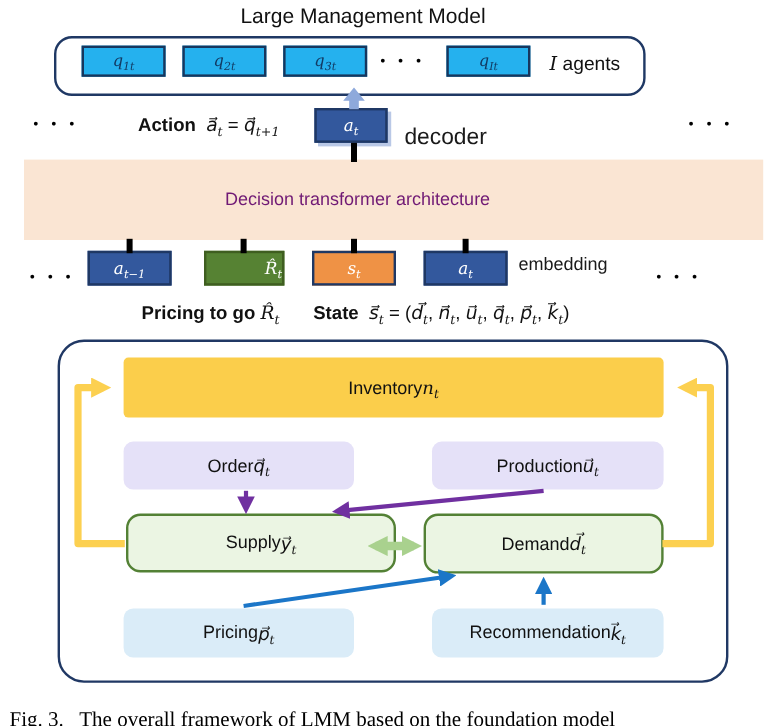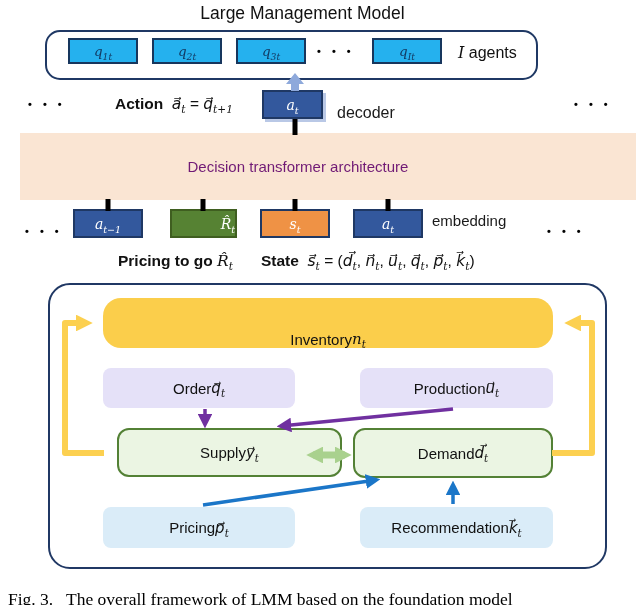--- a/index.html
+++ b/index.html
@@ -15,21 +15,21 @@
   
   .agents-panel{left:45px;top:30px;width:489px;height:46px;border:2.5px solid #1f3864;border-radius:15px;background:#fff;}
   .qbox{top:38px;width:70px;height:26px;background:#25b1ee;border:2px solid #17365d;color:#123a63;font-size:13.5px;}
   
   .bluebox{background:#33589d;border:2px solid #1f3864;color:#fff;font-size:14px;}
   .greenbox{background:#568233;border:2px solid #3f5e20;color:#fff;font-size:14px;}
   .orangebox{background:#ef9245;border:2px solid #1f3864;color:#fff;font-size:14px;}
   .band{left:20px;top:133px;width:616px;height:67px;background:#fae5d3;}
   
   .frame{left:48px;top:283px;width:555px;height:282px;border:2.5px solid #203864;border-radius:22px;background:#fff;}
-  .inv{left:103px;top:298px;width:450px;height:50px;background:#fbce4b;border-radius:18px;font-size:15px;color:#111;align-items:flex-end;}
+  .inv{left:103px;top:298px;width:450px;height:50px;background:#fbce4b;border-radius:4px;font-size:15px;color:#111;}
   .lav{background:#e5e1f8;border-radius:8px;font-size:15px;color:#111;}
   .grn{background:#ebf5e3;border:2.5px solid #538135;border-radius:12px;font-size:15px;color:#111;}
   .lblu{background:#daecf8;border-radius:8px;font-size:15px;color:#111;}
   .caption{left:8px;top:589px;width:630px;font-family:"Liberation Serif",serif;font-size:17.5px;color:#000;white-space:pre;}
   svg.overlay{position:absolute;left:0;top:0;width:640px;height:605px;pointer-events:none;z-index:6;}
 </style>
 </head>
 <body>
 
 <div id="stage">
@@ -50,21 +50,21 @@
   <div class="abs box qbox" style="left:372px;">
       <i>q<sub>It</sub></i>
     </div>
   <div class="abs lbl" style="left:458px;top:43px;font-size:16px;"><i>I</i> agents</div>
 
   <div class="abs dots" style="left:28px;top:98px;">• • •</div>
   <div class="abs lbl" style="left:115px;top:95px;font-size:15.5px;"><b>Action</b>&nbsp; <i>a⃗<sub>t</sub></i> = <i>q⃗<sub>t+1</sub></i></div>
   <div class="abs box bluebox" style="left:262px;top:90px;width:61px;height:29px;box-shadow:3px 3px 0 #b9c8e6;">
       <i>a<sub>t</sub></i>
     </div>
-  <div class="abs lbl" style="left:337px;top:104px;font-size:16px;color:#1a1a1a;">decoder</div>
+  <div class="abs lbl" style="left:337px;top:104px;font-size:19px;color:#1a1a1a;">decoder</div>
   <div class="abs dots" style="left:574px;top:98px;">• • •</div>
 
   <div class="abs band"></div>
   <div class="abs lbl" style="left:20px;top:158px;width:556px;text-align:center;font-size:15px;color:#701a75;">Decision transformer architecture</div>
 
   <div class="abs dots" style="left:25px;top:225px;">• • •</div>
   <div class="abs box bluebox" style="left:73px;top:209px;width:70px;height:29px;">
       <i>a<sub>t−1</sub></i>
     </div>
   <div class="abs box greenbox" style="left:170px;top:209px;width:67px;height:29px;justify-content:flex-end;">
@@ -78,21 +78,21 @@
     </div>
   <div class="abs lbl" style="left:432px;top:212px;font-size:15px;color:#1a1a1a;">embedding</div>
   <div class="abs dots" style="left:547px;top:225px;">• • •</div>
   <div class="abs lbl" style="left:118px;top:252px;font-size:15.5px;"><b>Pricing to go</b> <i>R̂<sub>t</sub></i></div>
   <div class="abs lbl" style="left:261px;top:252px;font-size:15.5px;"><b>State</b>&nbsp; <i>s⃗<sub>t</sub></i> = (<i>d⃗<sub>t</sub></i>, <i>n⃗<sub>t</sub></i>, <i>u⃗<sub>t</sub></i>, <i>q⃗<sub>t</sub></i>, <i>p⃗<sub>t</sub></i>, <i>k⃗<sub>t</sub></i>)</div>
 
   <div class="abs frame"></div>
   <div class="abs box inv">Inventory <i>n<sub>t</sub></i></div>
   <div class="abs box lav" style="left:103px;top:368px;width:192px;height:40px;">Order <i>q⃗<sub>t</sub></i></div>
   <div class="abs box lav" style="left:360px;top:368px;width:193px;height:40px;">Production <i>u⃗<sub>t</sub></i></div>
-  <div class="abs box grn" style="left:117px;top:428px;width:225px;height:49px;">Supply <i>y⃗<sub>t</sub></i></div>
+  <div class="abs box grn" style="left:105px;top:428px;width:225px;height:49px;">Supply <i>y⃗<sub>t</sub></i></div>
   <div class="abs box grn" style="left:353px;top:428px;width:200px;height:50px;">Demand <i>d⃗<sub>t</sub></i></div>
   <div class="abs box lblu" style="left:103px;top:507px;width:192px;height:41px;">Pricing <i>p⃗<sub>t</sub></i></div>
   <div class="abs box lblu" style="left:360px;top:507px;width:193px;height:41px;">Recommendation <i>k⃗<sub>t</sub></i></div>
 
   <svg class="overlay" viewBox="0 0 640 605">
     <defs>
       <marker id="ah-purple" viewBox="0 0 10 10" refX="7" refY="5" markerWidth="4.2" markerHeight="4.2" orient="auto-start-reverse">
           <path d="M0,0 L10,5 L0,10 z" fill="#7030a0"></path>
         </marker>
       <marker id="ah-blue" viewBox="0 0 10 10" refX="7" refY="5" markerWidth="4.2" markerHeight="4.2" orient="auto-start-reverse">

